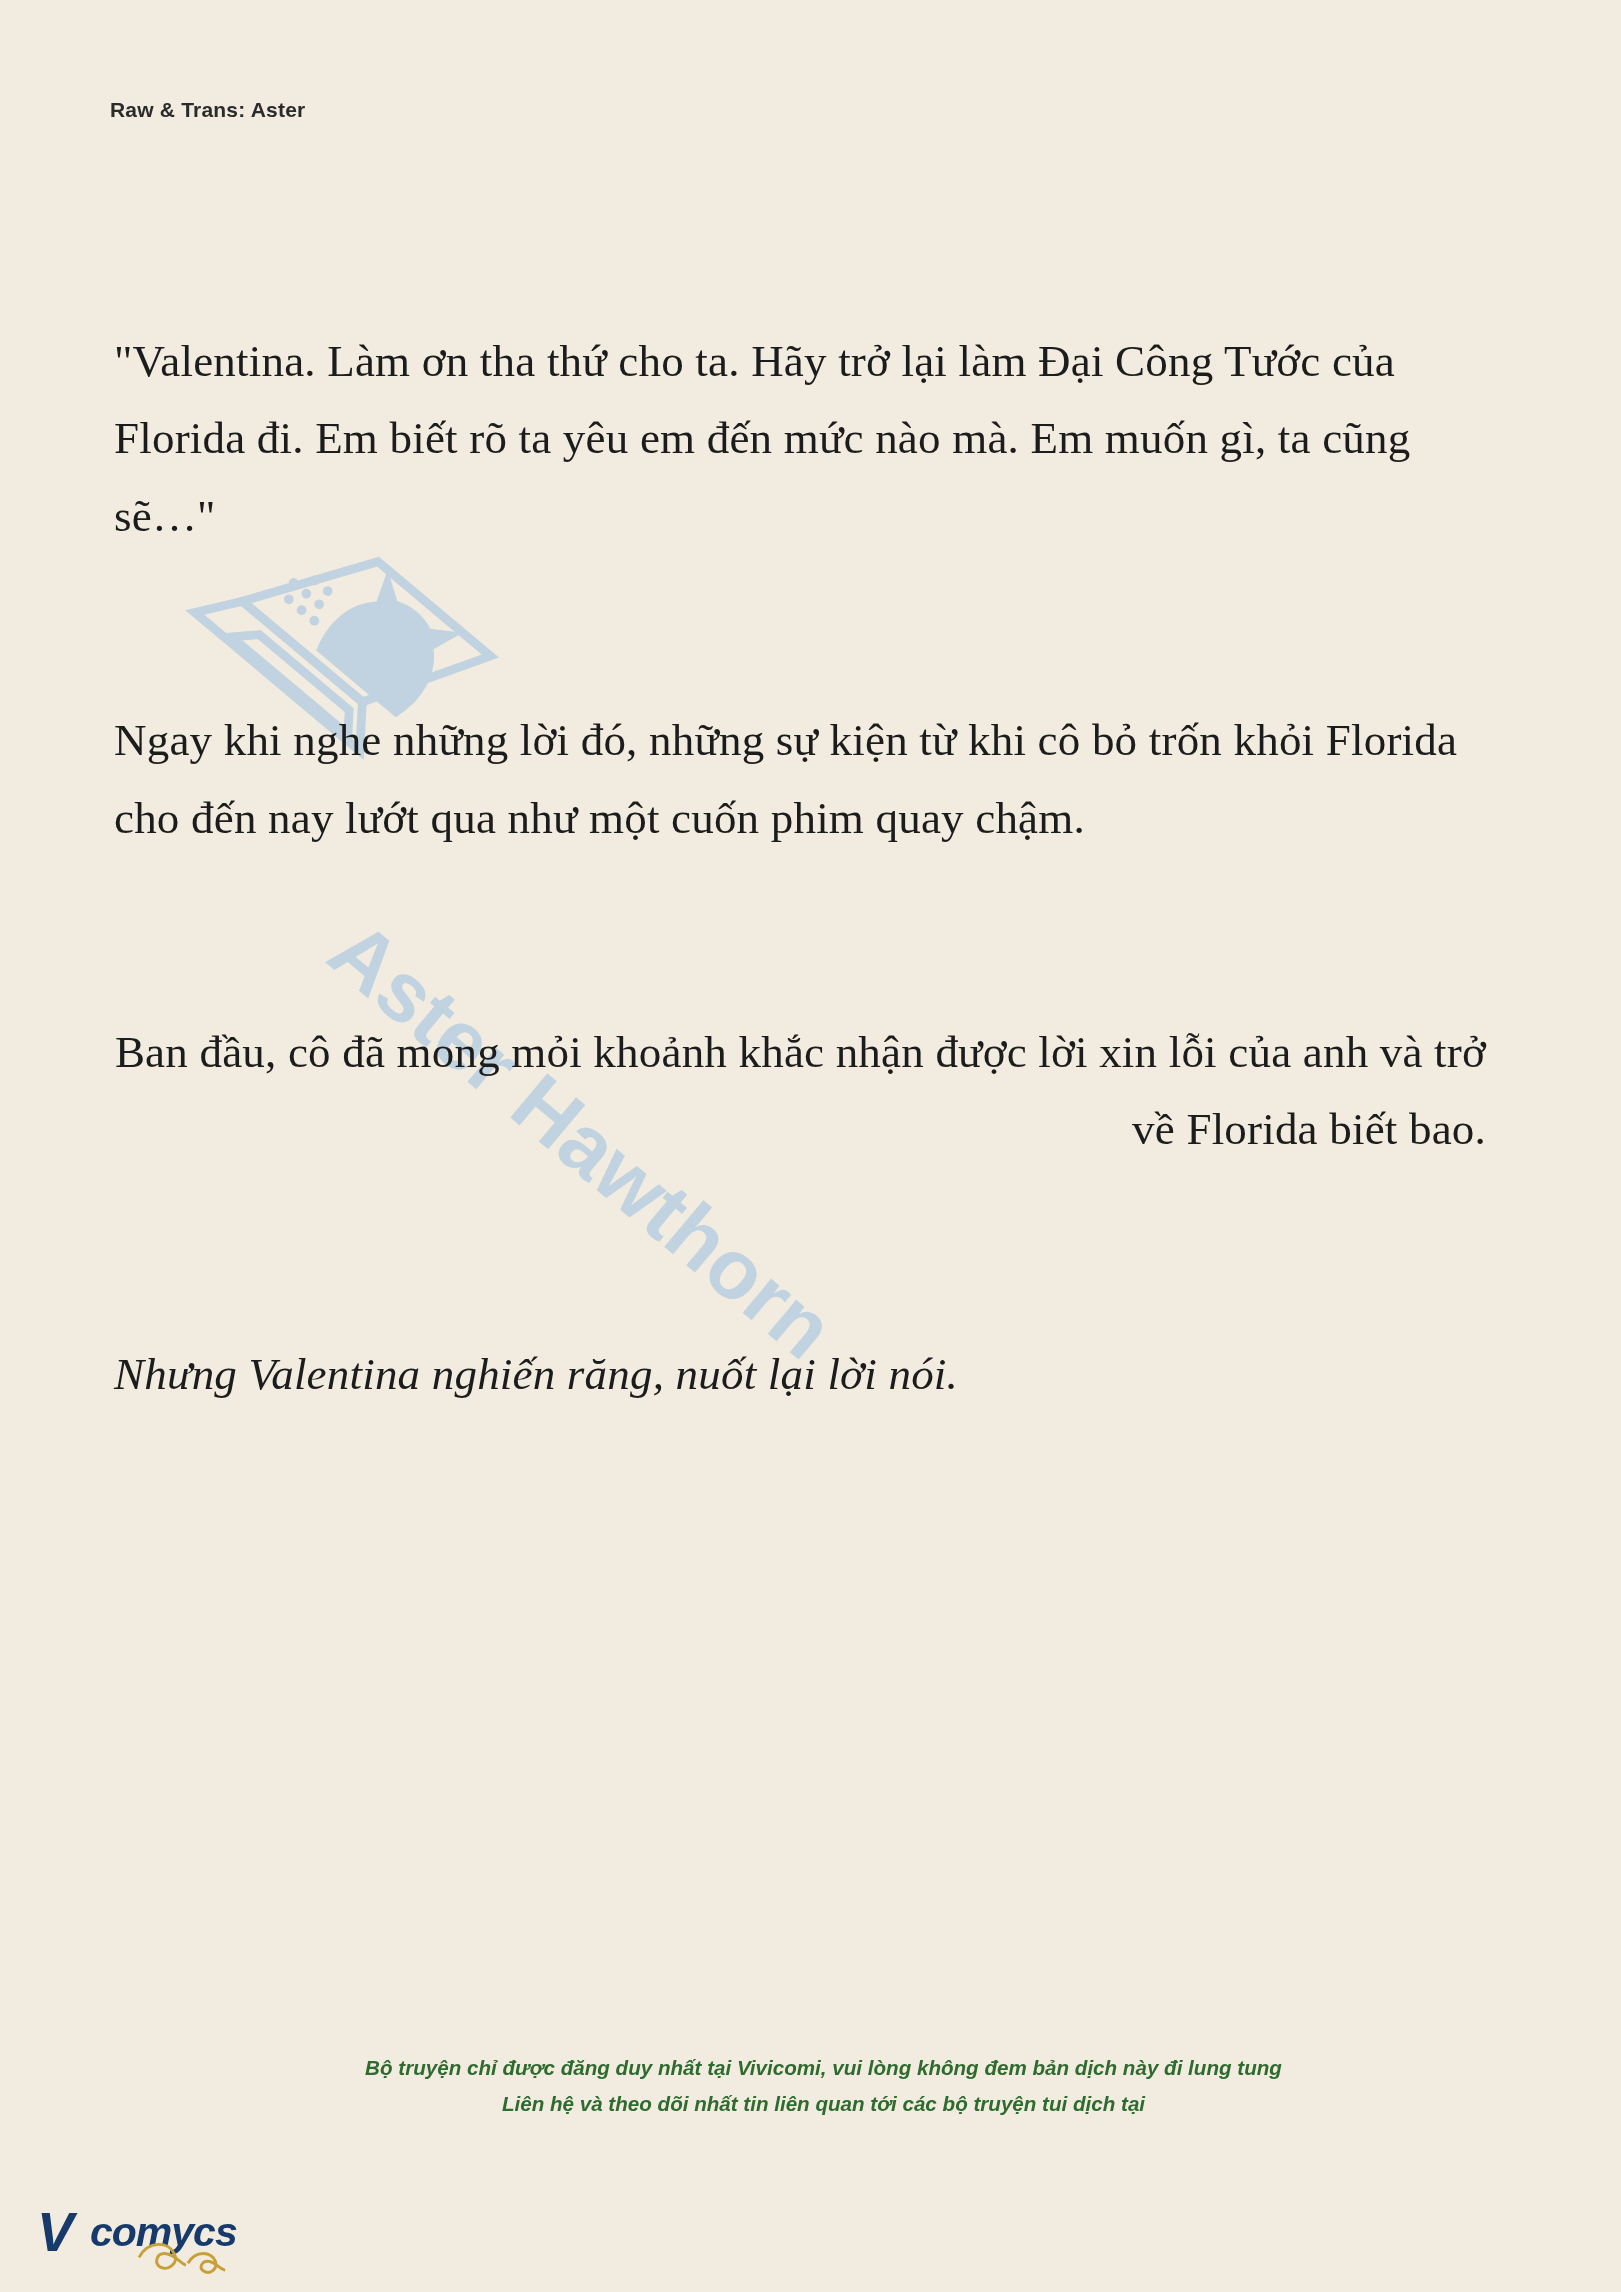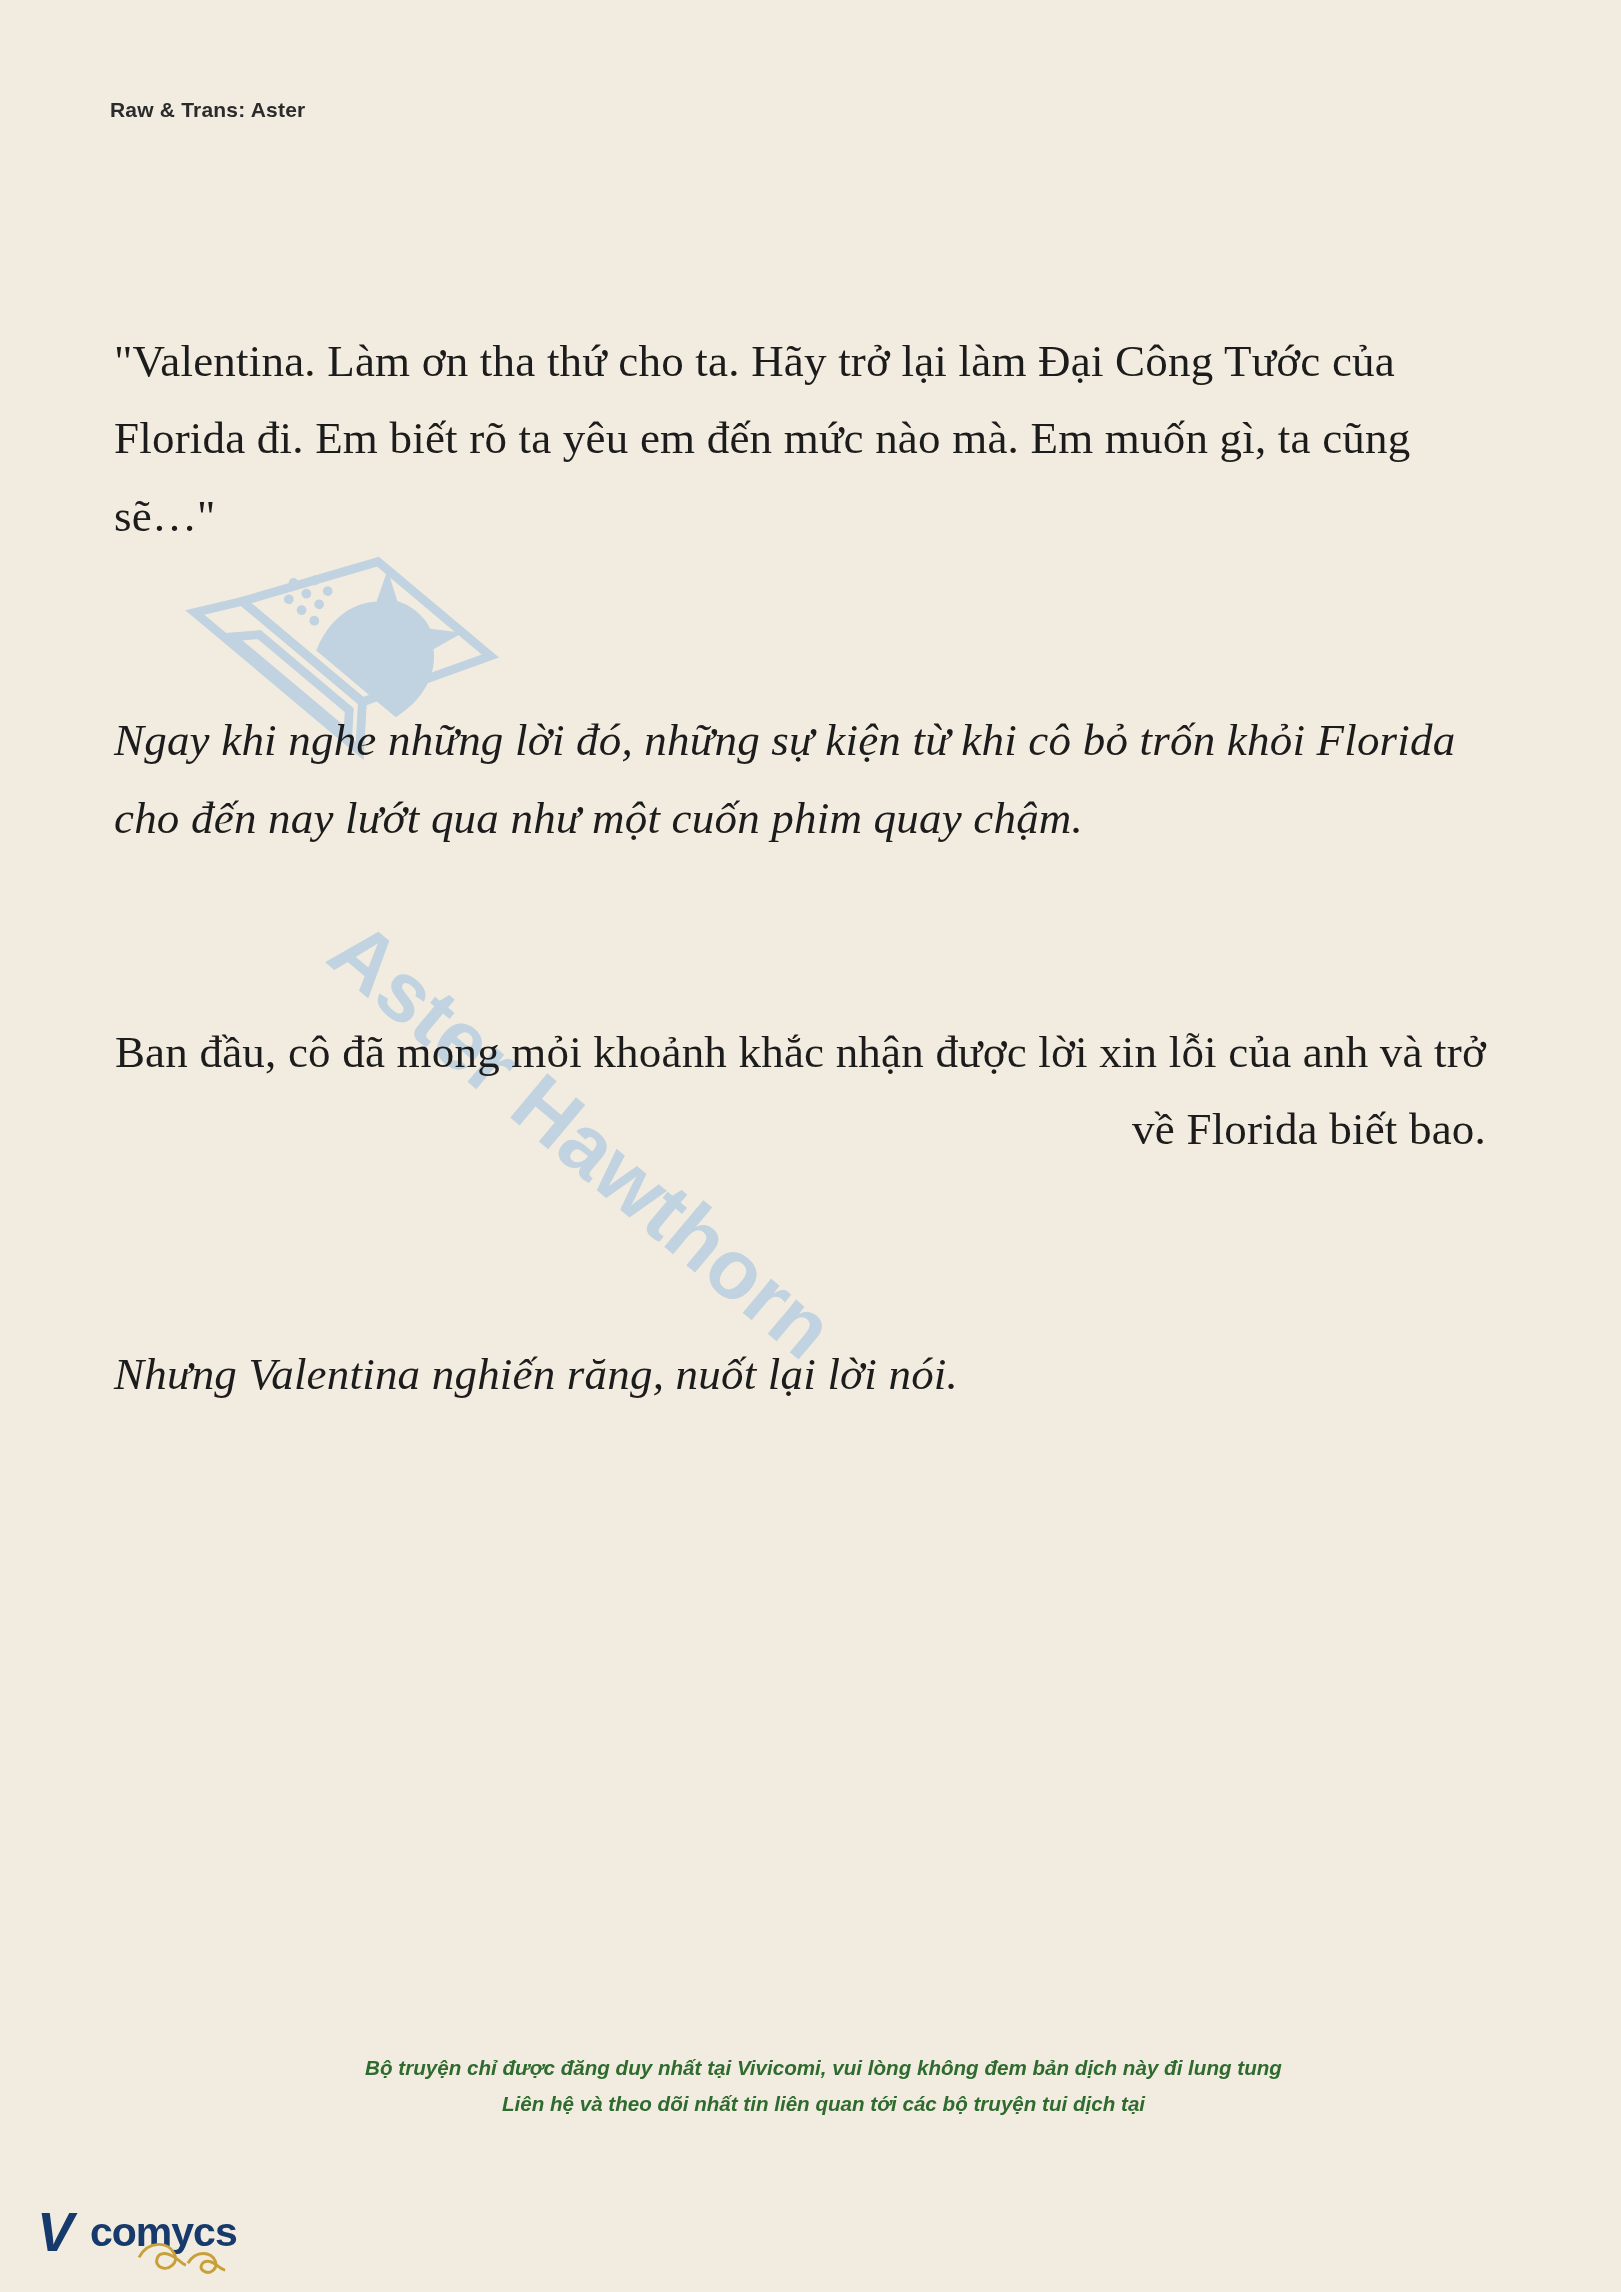--- a/index.html
+++ b/index.html
@@ -79,21 +79,21 @@
   .para {
     font-family: "Liberation Serif", serif;
     font-size: 45px;
     line-height: 1.72;
     color: #1c1c1c;
     margin: 0 0 94px 0;
     max-width: 1372px;
     letter-spacing: 0.2px;
   }
   .para.p1 { margin-bottom: 147px; }
-  .para.p2 { margin-bottom: 157px; font-style: italic; }
+  .para.p2 { margin-bottom: 157px; }
   .para.p3 { margin-bottom: 167px; text-align: right; }
   .para.p4 { margin-bottom: 0; font-style: italic; }
 
   
   .footer {
     position: absolute;
     left: 0;
     right: 0;
     top: 2050px;
     text-align: center;
@@ -118,20 +118,21 @@
     width: 225px;
     height: 88px;
   }
   .brand-text {
     position: absolute;
     left: 53px;
     top: 17.6px;
     font-family: "Liberation Sans", sans-serif;
     font-size: 41px;
     font-weight: bold;
+    font-style: italic;
     color: #163a6b;
     letter-spacing: -1px;
   }
   .brand-v {
     position: absolute;
     left: 0px;
     top: 13.7px;
     font-family: "Liberation Sans", sans-serif;
     font-size: 55px;
     font-weight: bold;

